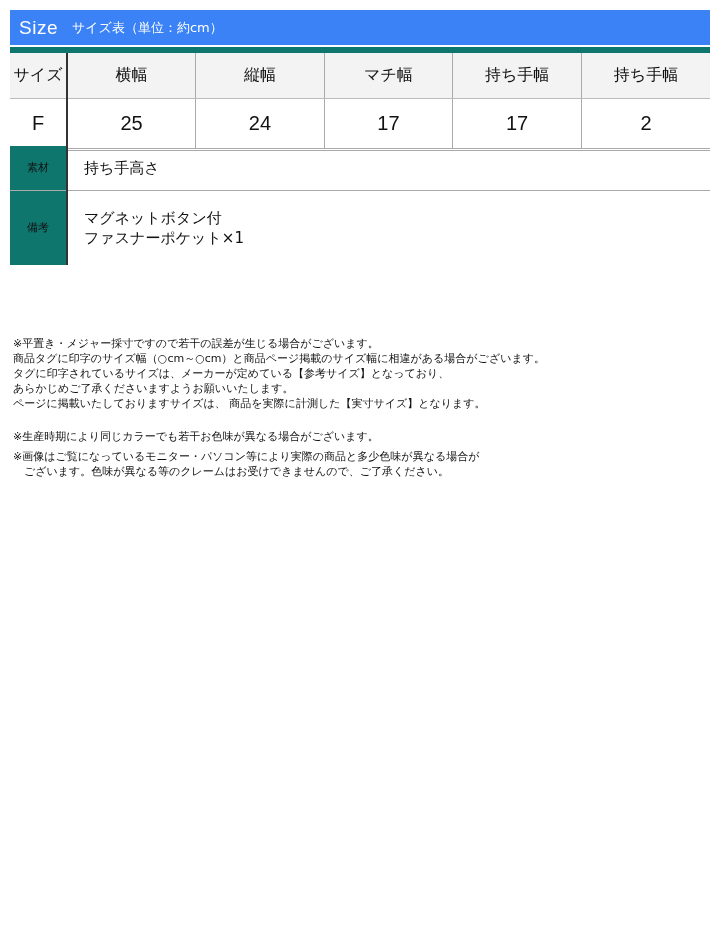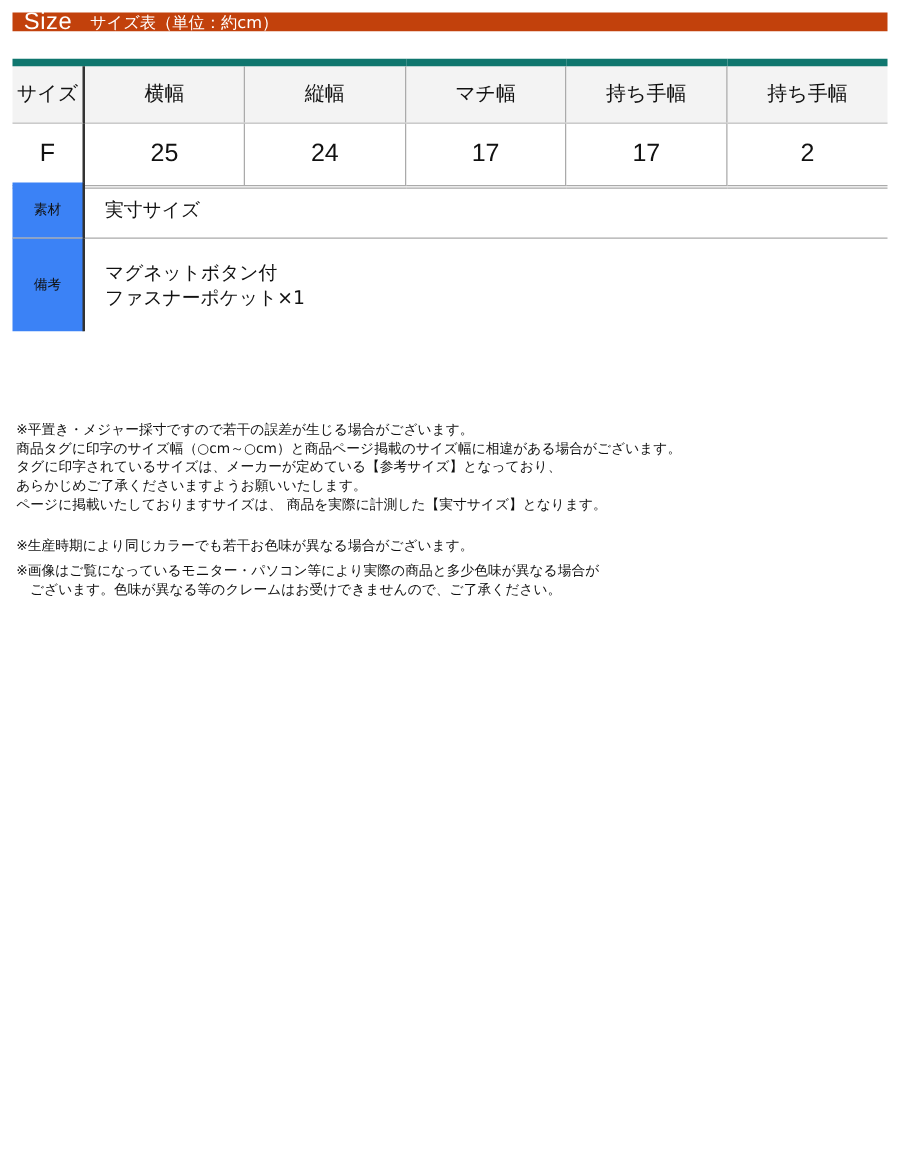--- a/index.html
+++ b/index.html
@@ -1,32 +1,32 @@
 <!DOCTYPE html>
 <html><head>
 <meta charset="utf-8">
 <style>
   html, body { margin:0; padding:0; background:#ffffff; }
   body { width:720px; height:928px; position:relative; font-family:"DejaVu Sans", sans-serif; color:#111; overflow:hidden; }
-  .title-bar { position:absolute; left:10px; top:10px; width:700px; height:15px; background:#c2410c; color:#fff; display:flex; align-items:center; box-sizing:border-box; padding-left:9px; }
+  .title-bar { position:absolute; left:10px; top:10px; width:700px; height:35px; background:#3b82f6; color:#fff; display:flex; align-items:center; box-sizing:border-box; padding-left:9px; }
   .title-bar .size-word { font-family:"Liberation Sans", sans-serif; font-size:19px; letter-spacing:0.5px; margin-right:14px; }
   .title-bar .title-jp { font-size:13px; }
 
   .size-table { position:absolute; left:10px; top:47px; width:700px; border-collapse:collapse; table-layout:fixed; }
   .size-table td { box-sizing:border-box; text-align:center; vertical-align:middle; padding:0; }
   .size-table tr.head td { height:48px; background:#f3f3f3; border-top:6px solid #0f766e; border-bottom:1px solid #bbb; font-size:16px; }
   .size-table tr.vals td { height:51px; background:#fff; font-family:"Liberation Sans", sans-serif; font-size:20px; border-bottom:3px double #aaa; }
   .size-table td + td { border-left:1px solid #aaa; }
   .size-table td.label { width:57px; font-size:12px; border-right:2px solid #333; }
   .size-table tr.vals td.label { font-family:"Liberation Sans", sans-serif; font-size:20px; }
   .size-table td.label + td { border-left:none; }
 
   .detail-table { position:absolute; left:10px; top:146px; width:700px; border-collapse:collapse; table-layout:fixed; }
   .detail-table td { box-sizing:border-box; vertical-align:middle; padding:0; }
-  .detail-table td.label { width:57px; background:#3b82f6; font-size:11px; text-align:center; border-right:2px solid #333; }
+  .detail-table td.label { width:57px; background:#0f766e; font-size:11px; text-align:center; border-right:2px solid #333; }
   .detail-table td.value { padding-left:16px; font-size:15px; line-height:20px; }
   .detail-table tr + tr td { border-top:1px solid #aaa; }
   .detail-table tr.last td { border-bottom:2px solid #444; }
   .detail-table tr.r1 td { height:44px; }
   .detail-table tr.r2 td { height:75px; }
   .detail-table tr.r3 td { height:47px; }
 
   .notes { position:absolute; left:13px; top:336px; width:700px; font-size:11px; line-height:15px; color:#111; }
   .notes p { margin:0; white-space:pre; }
   .notes .gap { height:5px; }
@@ -58,21 +58,21 @@
     <td>2</td>
   </tr>
 </tbody>
   </table>
 
 <table class="detail-table">
   <tbody>
       <tr class="r1">
     <td class="label">素材</td>
     <td class="value">
-      <div>実寸サイズ</div>
+      <div>持ち手高さ</div>
     </td>
   </tr>
   <tr class="r2">
     <td class="label">備考</td>
     <td class="value">
       <div>マグネットボタン付</div>
       <div>ファスナーポケット×1</div>
     </td>
   </tr>
 </tbody>

